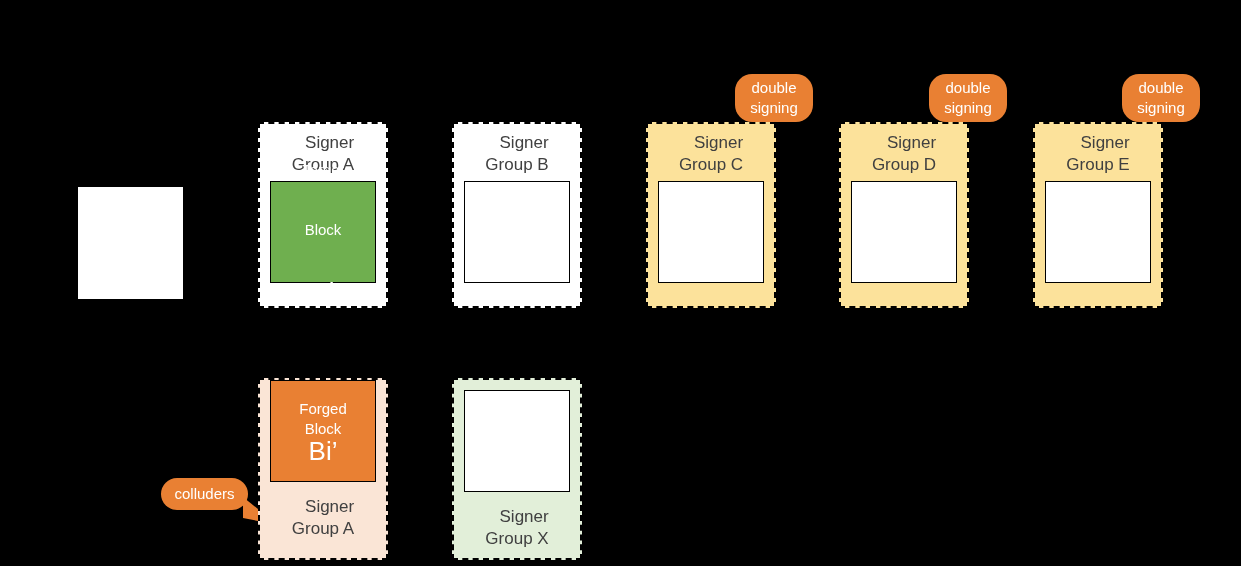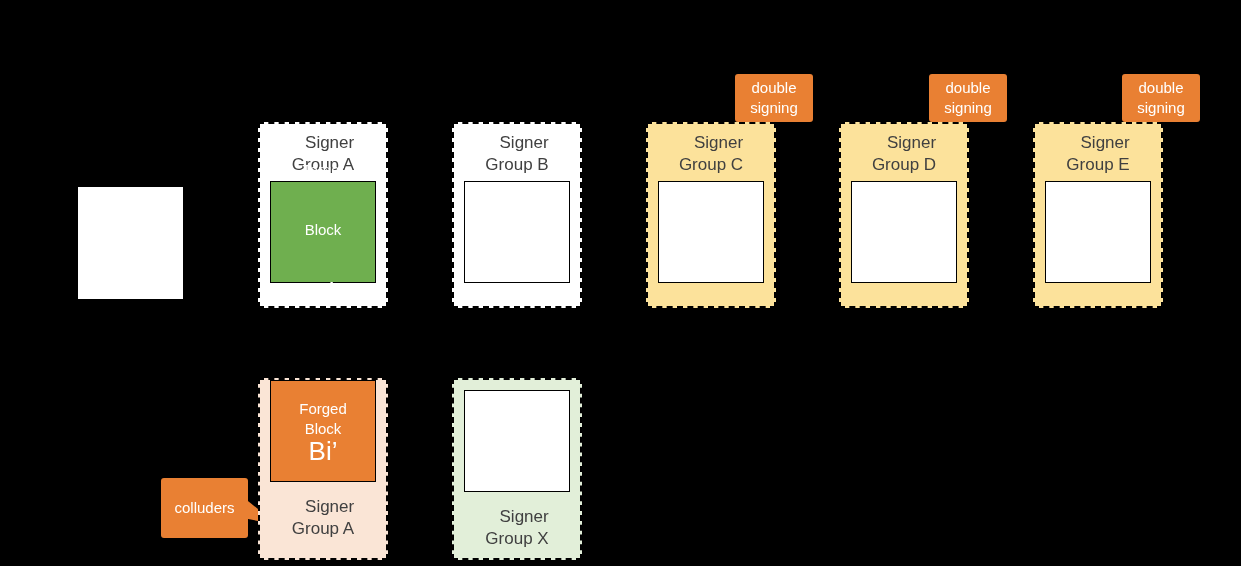--- a/index.html
+++ b/index.html
@@ -69,21 +69,21 @@
     font-family: "Liberation Sans", sans-serif;
   }
   .block-line.big {
     font-size: 26px;
     line-height: 24px;
   }
 
   
   .callout {
     background: #E98033;
-    border-radius: 3px;
+    border-radius: 17px;
     color: #FFFFFF;
     display: flex;
     flex-direction: column;
     align-items: center;
     justify-content: center;
     text-align: center;
     font-size: 15px;
     line-height: 20px;
     font-family: "Liberation Sans", sans-serif;
     white-space: pre-line;
@@ -196,15 +196,15 @@
 
   <div class="abs callout" style="left:735px; top:74px; width:78px; height:48px;">double
 signing</div>
 
   <div class="abs callout" style="left:929px; top:74px; width:78px; height:48px;">double
 signing</div>
 
   <div class="abs callout" style="left:1122px; top:74px; width:78px; height:48px;">double
 signing</div>
 
-  <div class="abs callout" style="left:161px; top:478px; width:87px; height:60px;">colluders</div>
+  <div class="abs callout" style="left:161px; top:478px; width:87px; height:32px;">colluders</div>
 
 </div>
 
 </body></html>

